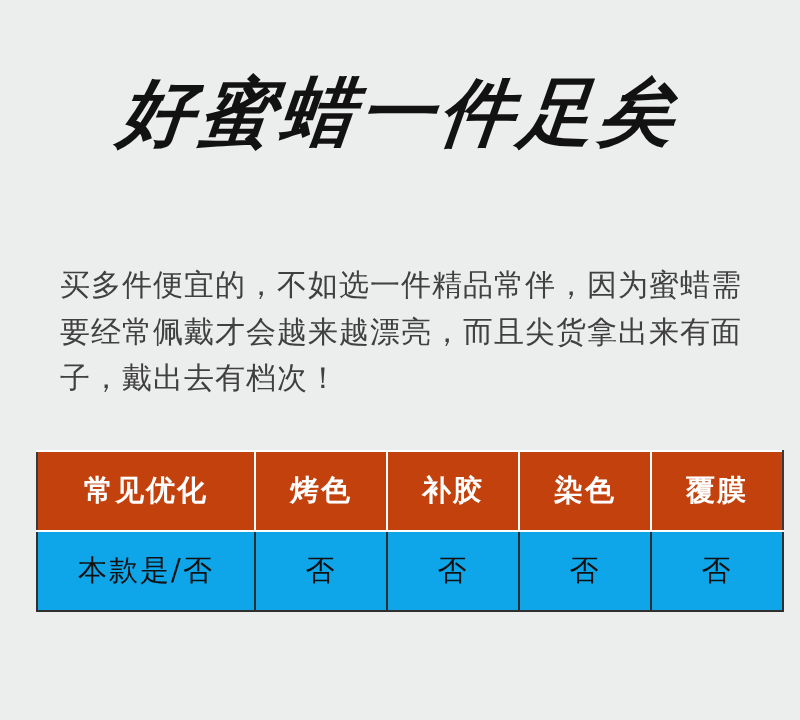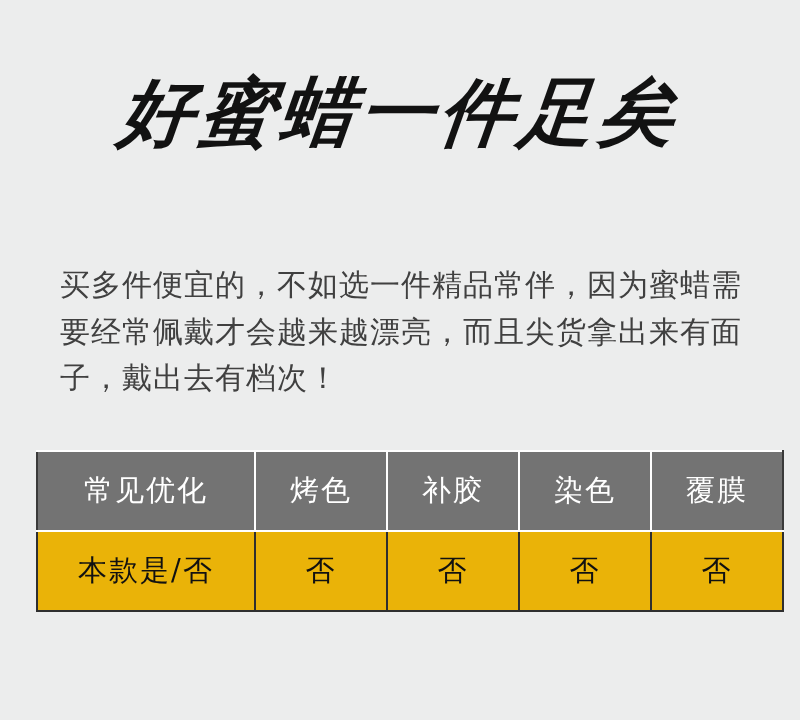--- a/index.html
+++ b/index.html
@@ -59,35 +59,35 @@
     table-layout: fixed;
   }
   table.opt-table th,
   table.opt-table td {
     border: 2px solid #2f2f2f;
     text-align: center;
     font-family: "DejaVu Serif", "Liberation Serif", serif;
     letter-spacing: 2px;
   }
   table.opt-table thead th {
-    background: #737373;
+    background: #c2410c;
     color: #ffffff;
     font-size: 29px;
-    font-weight: 400;
+    font-weight: 700;
     height: 76px;
     border-color: #ffffff;
   }
   table.opt-table thead th.first-col {
     border-left-color: #3a3a3a;
   }
   table.opt-table thead th.last-col {
     border-right-color: #3a3a3a;
   }
   table.opt-table tbody td {
-    background: #eab308;
+    background: #0ea5e9;
     color: #111111;
     font-size: 29px;
     height: 76px;
     border-color: #2f2f2f;
   }
   .col-label { width: 214px; }
   .col-val   { width: 128px; }
 </style>
 </head>
 <body>

